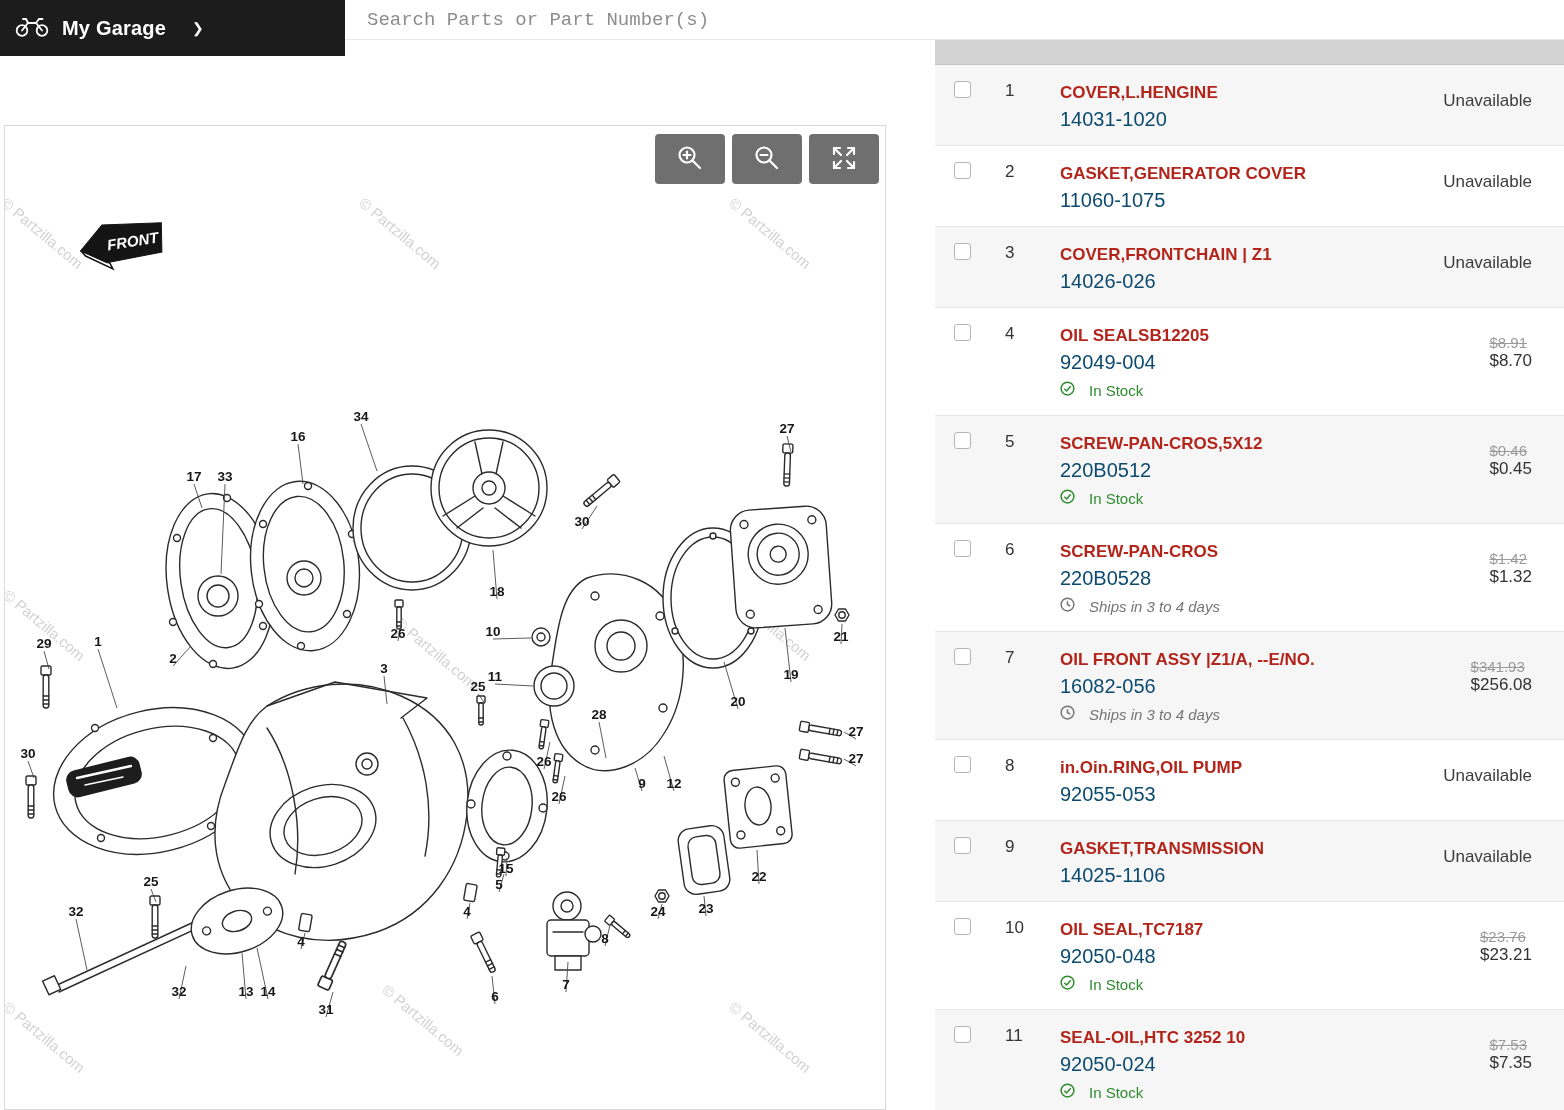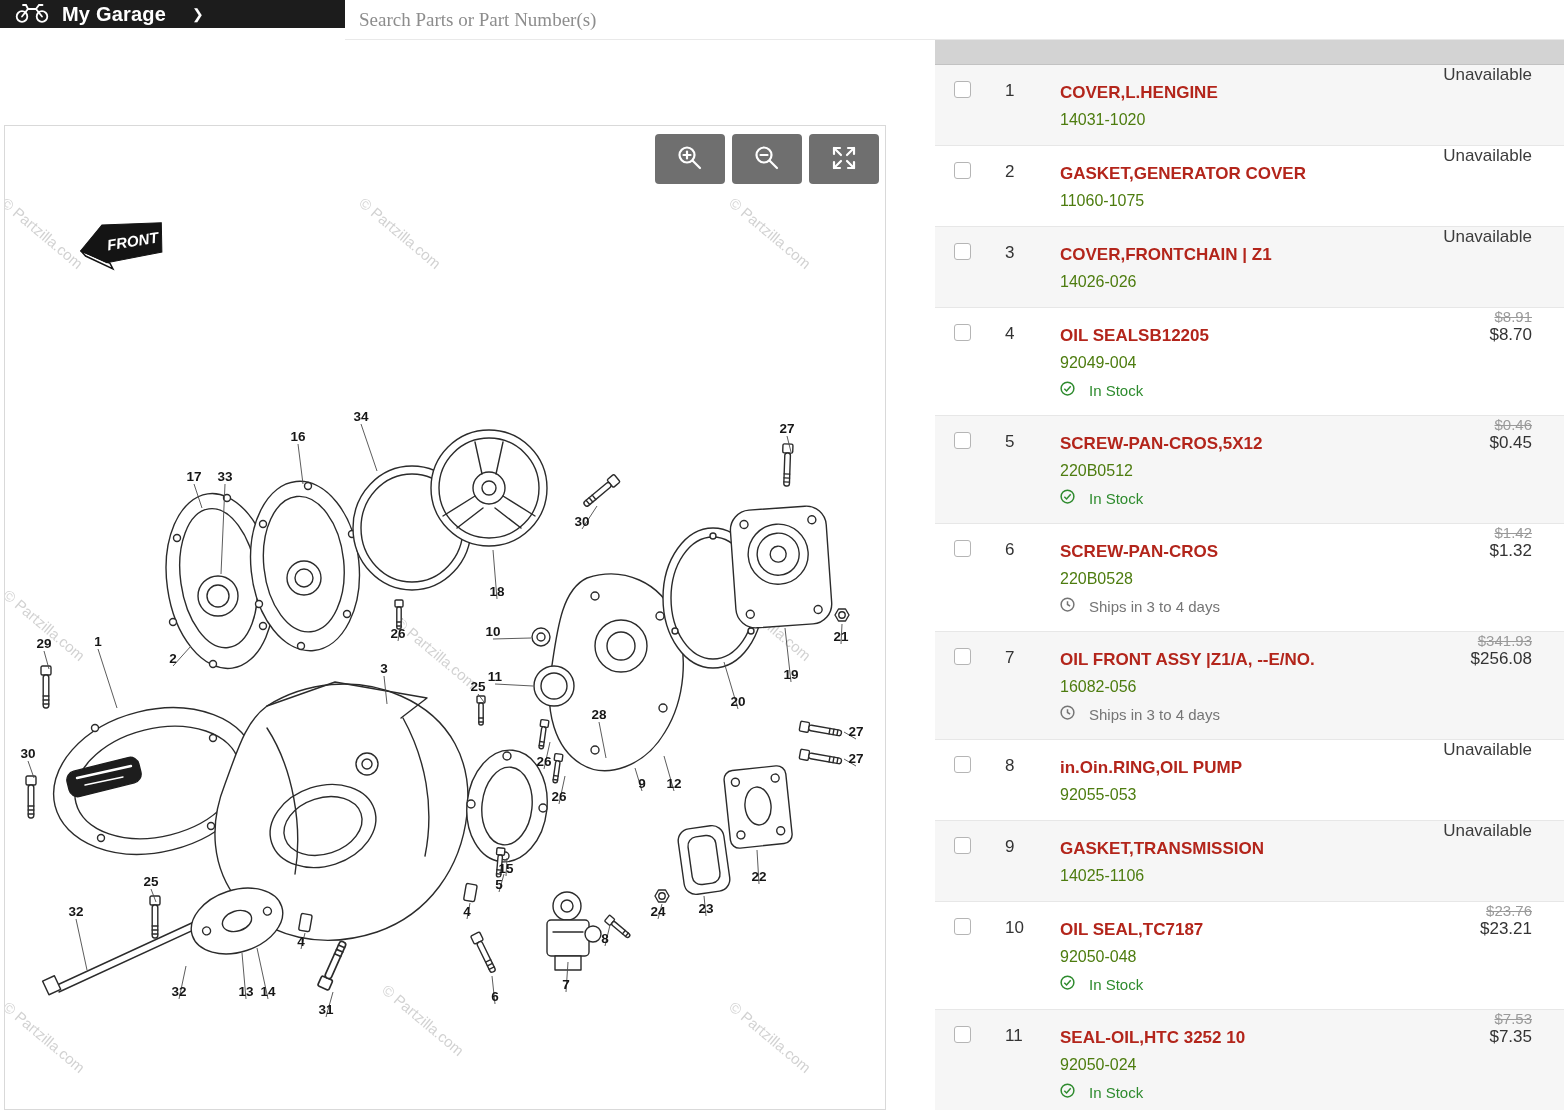--- a/index.html
+++ b/index.html
@@ -7,29 +7,29 @@
   body {
     font-family: "Liberation Sans", sans-serif;
     background: #fff;
     position: relative;
     overflow: hidden;
   }
 
   
   .topbar { position: absolute; top: 0; left: 0; width: 1564px; height: 40px; display: flex; z-index: 5; }
   .brand {
-    width: 345px; height: 28px; background: #1c1c1c; color: #fff;
+    width: 345px; height: 56px; background: #1c1c1c; color: #fff;
     display: flex; align-items: center; padding: 0 14px; gap: 12px; cursor: pointer;
   }
   .brand-title { font-size: 20px; font-weight: bold; letter-spacing: .2px; }
   .chev { font-size: 14px; margin-left: 14px; color: #fff; }
   .searchwrap { flex: 1; background: #fff; border-bottom: 1px solid #e9e9e9; display: flex; align-items: center; }
   .search {
     width: 100%; height: 100%; border: none; outline: none;
-    font-family: Liberation Serif, serif; font-size: 19px; padding: 0 14px; color: #333;
+    font-family: Liberation Mono, monospace; font-size: 19px; padding: 0 22px; color: #333;
   }
   .search::placeholder { color: #8d8d8d; }
 
   
   .panel {
     position: absolute; left: 4px; top: 125px; width: 882px; height: 985px;
     border: 1px solid #d9d9d9; background: #fff; overflow: hidden;
   }
   .tools { position: absolute; top: 8px; right: 6px; display: flex; gap: 7px; z-index: 3; }
   .tool {
@@ -50,25 +50,25 @@
   .row.alt { background: #f6f6f6; }
   .row.h2 { height: 81px; }
   .row.h3 { height: 108px; }
   .cb {
     position: absolute; left: 19px; top: 16px; width: 17px; height: 17px;
     border: 1px solid #b5b5b5; border-radius: 3px; background: #fff; cursor: pointer;
   }
   .rnum { position: absolute; left: 70px; top: 16px; font-size: 17px; color: #333; }
   .rmain { margin-left: 125px; padding-top: 14px; }
   .rname { font-size: 17px; font-weight: bold; color: #b3251b; line-height: 27px; cursor: pointer; }
-  .rsku  { font-size: 16px; color: #4d7c0f; line-height: 27px; cursor: pointer; }
+  .rsku  { font-size: 20px; color: #0c4a6e; line-height: 27px; cursor: pointer; }
   .rstatus { display: flex; align-items: center; gap: 14px; font-size: 15px; margin-top: 5px; }
   .rstatus.in-stock { color: #2e8b2e; }
-  .rstatus.ships { color: #757575; }
-  .rright { position: absolute; right: 32px; top: 0; text-align: right; }
+  .rstatus.ships { color: #757575; font-style: italic; }
+  .rright { position: absolute; right: 32px; top: 26px; }
   .oldp { font-size: 15px; color: #9a9a9a; text-decoration: line-through; }
   .newp { font-size: 17px; color: #333; margin-top: 0; }
   .unav { font-size: 17px; color: #3c3c3c; }
 </style>
 </head>
 <body>
 
 <div class="topbar">
   <div class="brand">
     <span>

